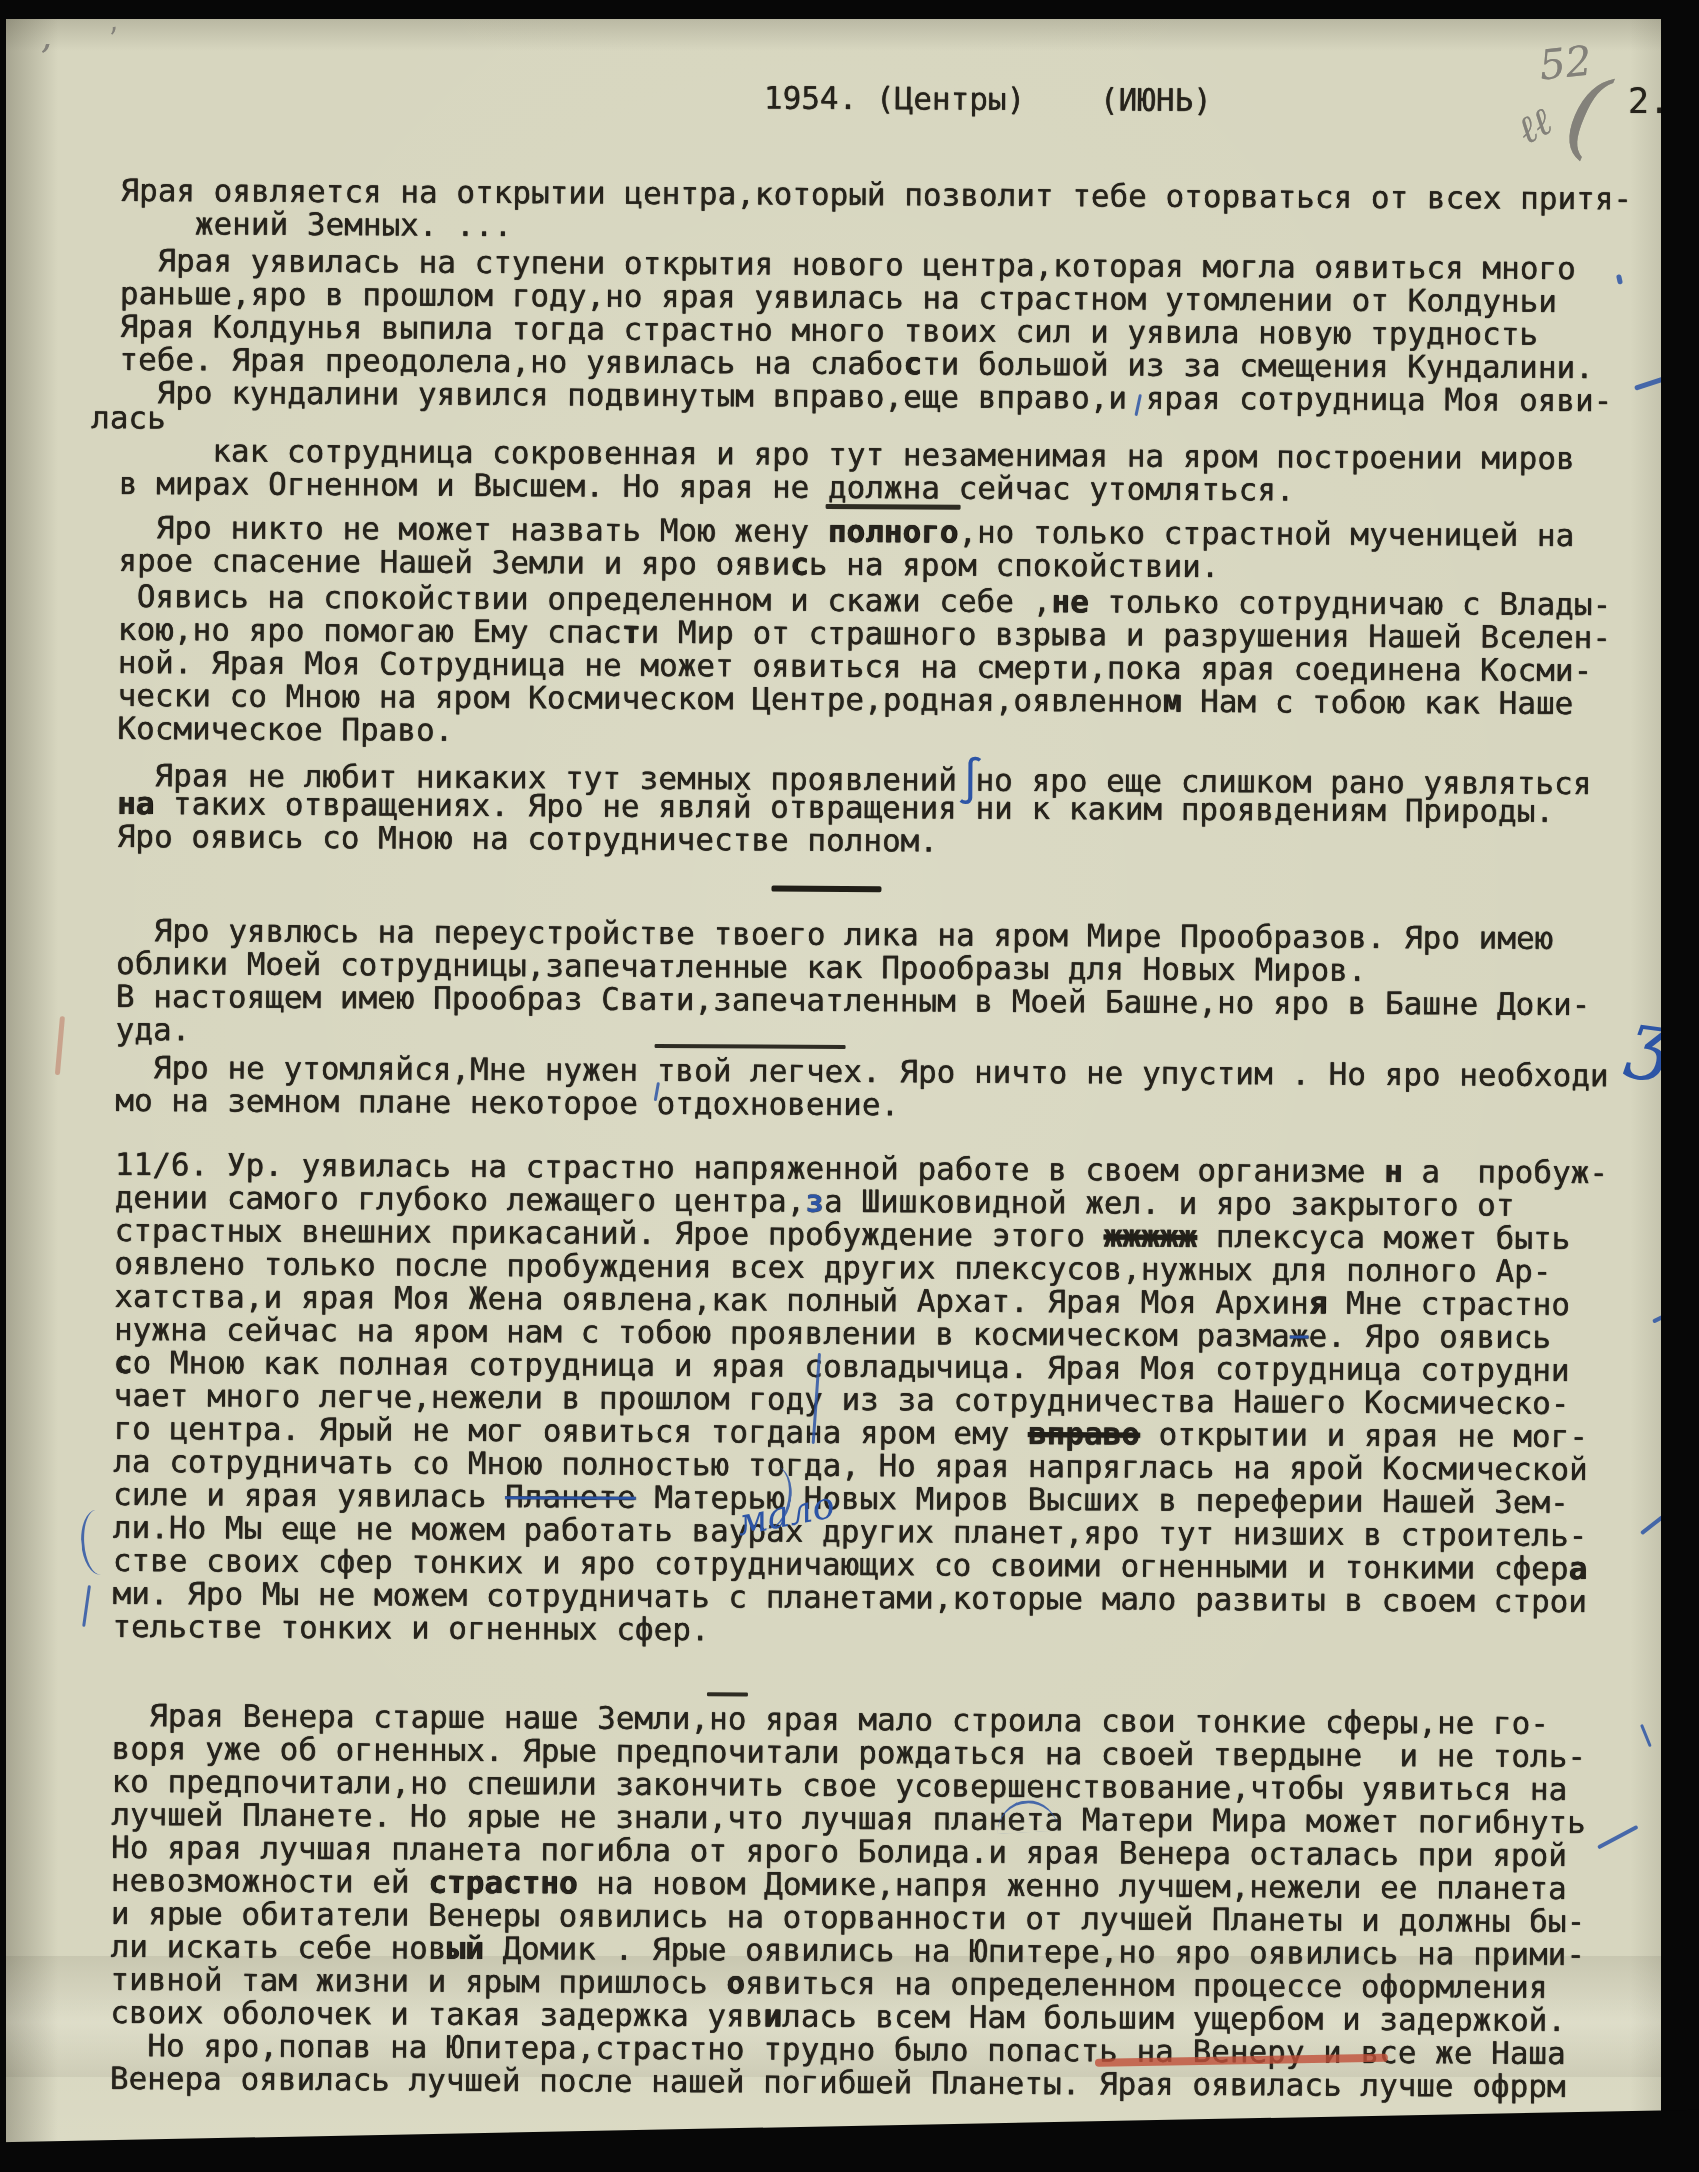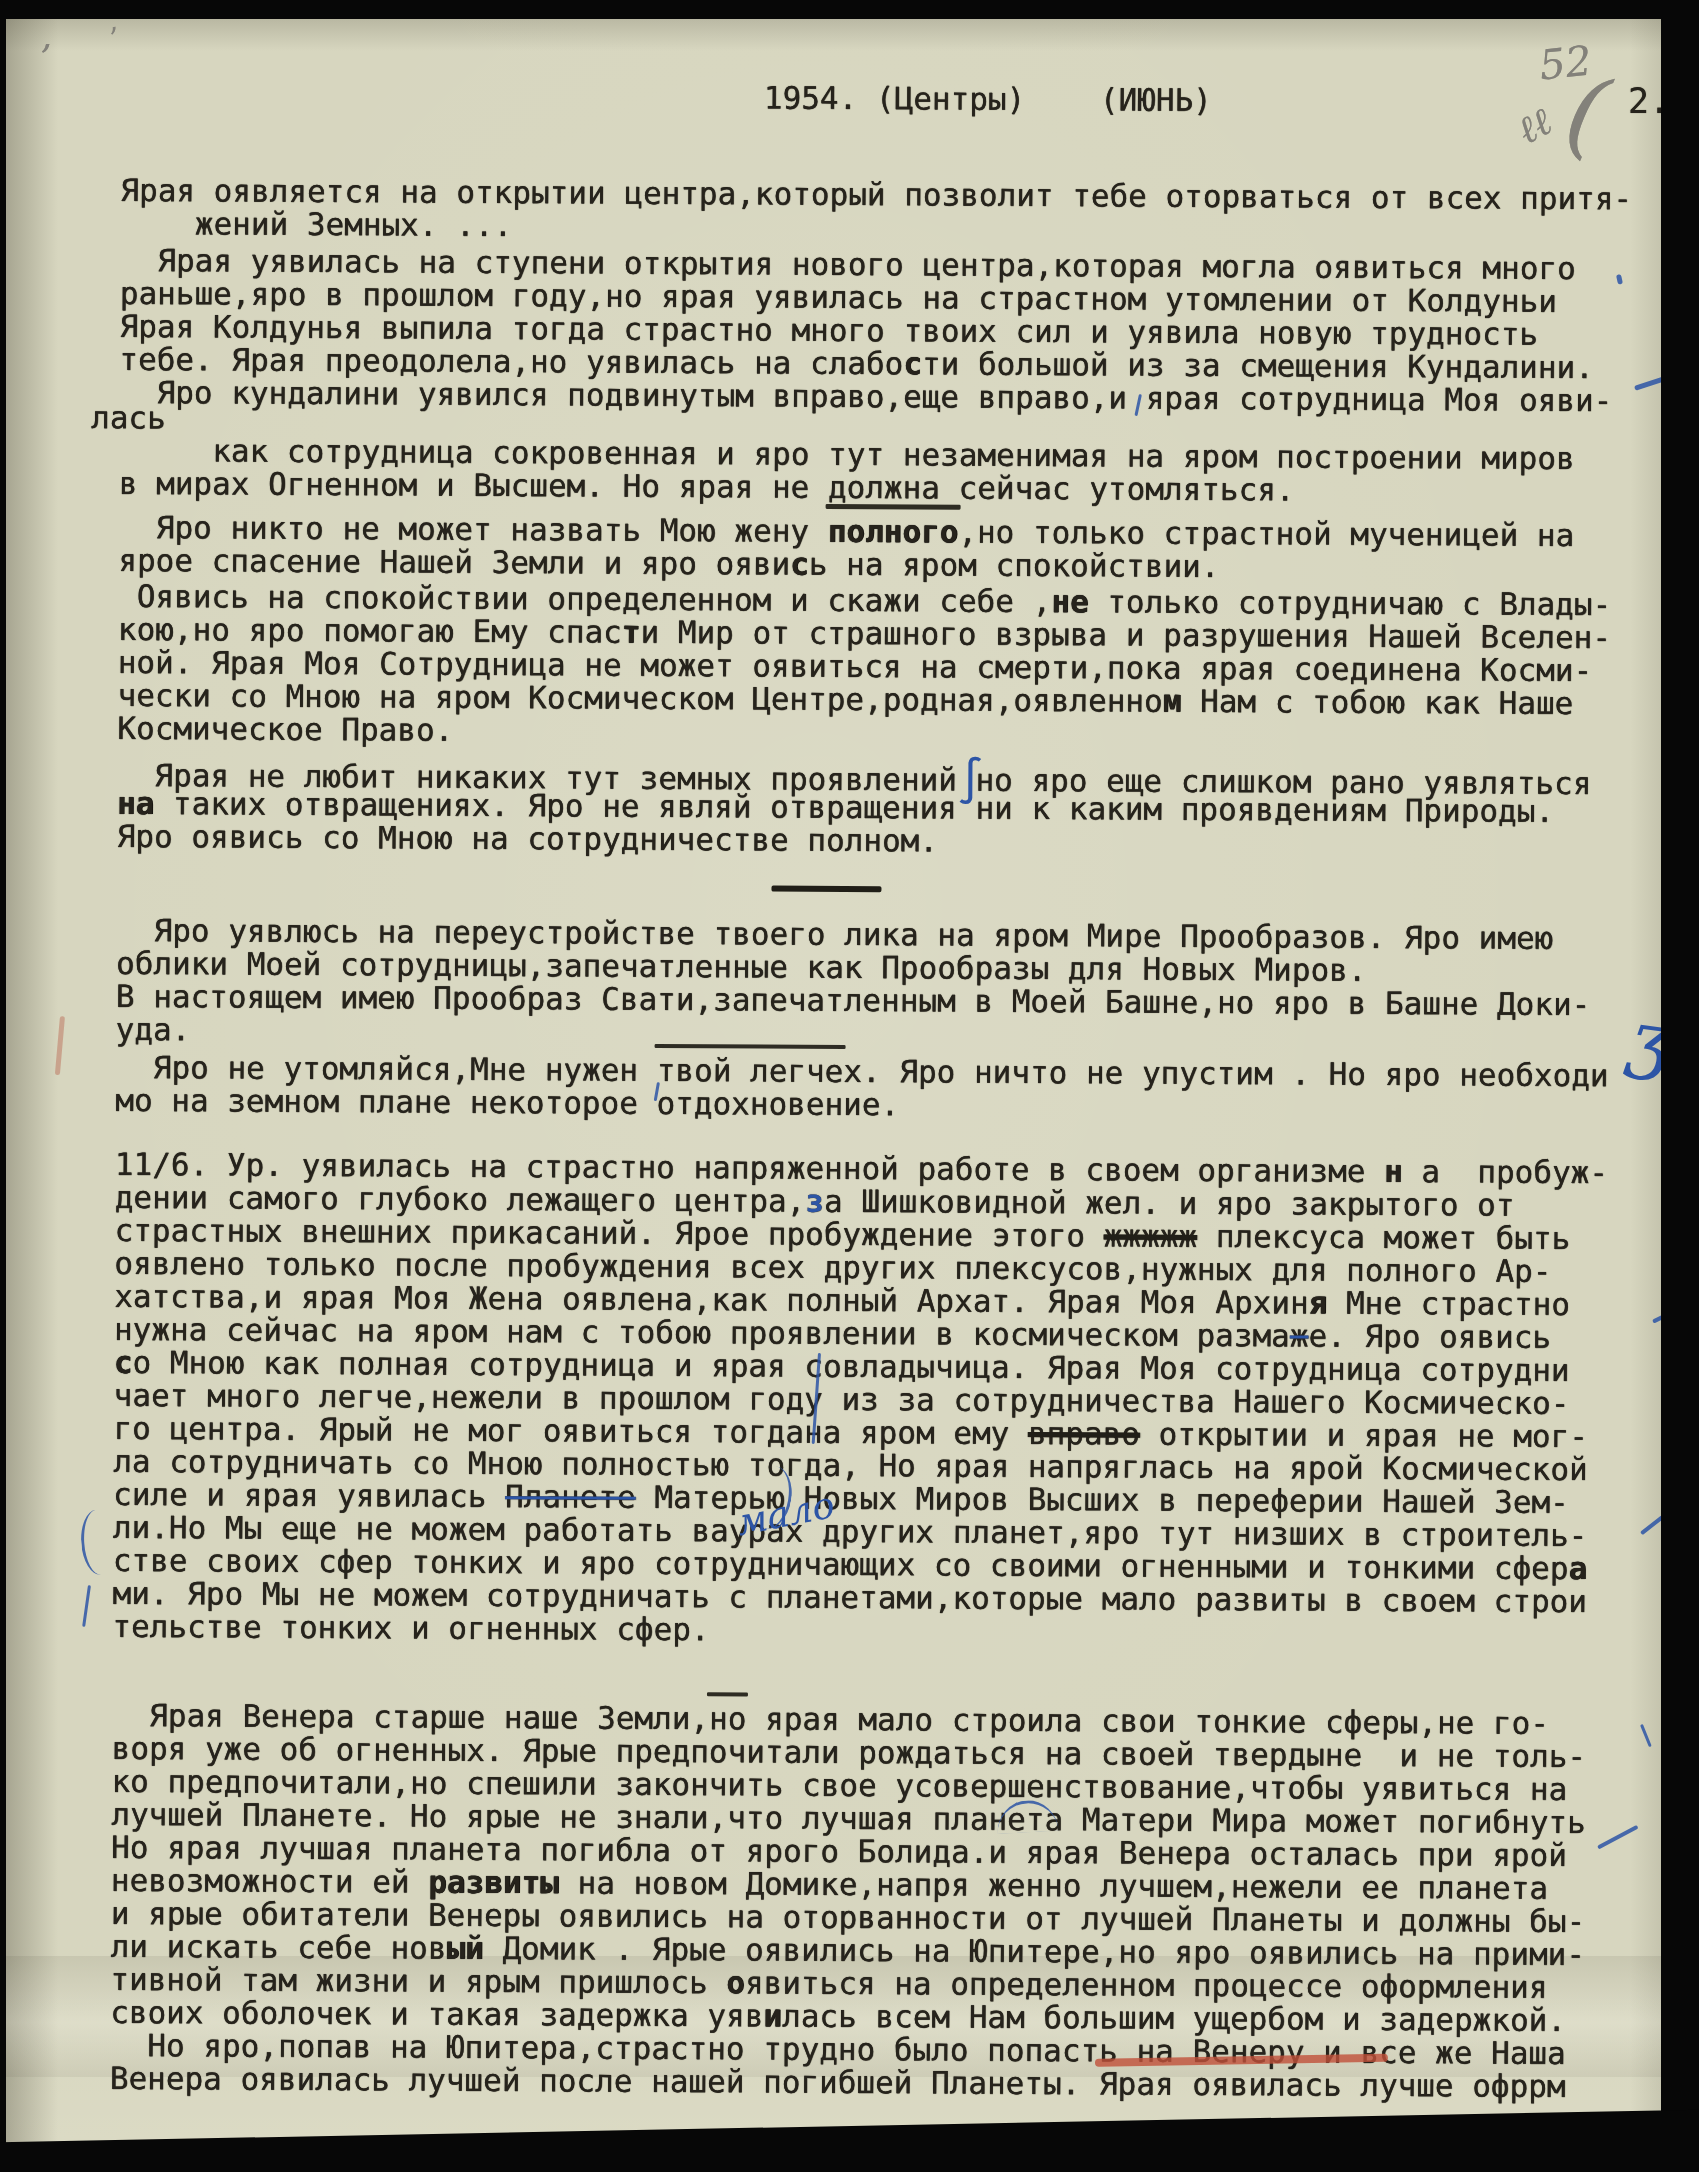--- a/index.html
+++ b/index.html
@@ -37,21 +37,21 @@
     color:#26231c;
     font-size:31px;
     text-shadow:0 0 0.8px rgba(30,28,20,.85), 0.4px 0.3px 0 rgba(35,32,24,.45);
   }
   .header-line{height:38px;line-height:38px;margin-left:643px;margin-bottom:61px;white-space:pre;}
   .line{height:33px;line-height:33px;white-space:pre;}
   .line.hang{height:25.6px;line-height:22px;transform:translateX(-28px) translateY(-2.6px);}
   .divider{height:5.8px;width:110px;background:#201e17;border-radius:1.9px;margin:29px 0 25.6px 655px;}
   
   .m-b{font-weight:bold;text-shadow:0 0 1px #15130e, 0.6px 0 0 #15130e;}
-  .m-s{font-weight:normal;text-decoration:line-through;text-decoration-thickness:4.5px;text-decoration-color:#211f18;margin-top:24px;}
+  .m-s{font-weight:bold;text-decoration:line-through;text-decoration-thickness:4.5px;text-decoration-color:#211f18;margin-top:24px;}
   .m-bs{text-decoration:line-through;text-decoration-thickness:3.2px;text-decoration-color:#2d55a6;}
   .m-ol{position:relative;}
   .m-ol::before{content:"";position:absolute;left:-1.9px;right:-1.9px;top:-8.3px;height:4.5px;background:#1f1d16;border-radius:1.3px;opacity:.92;}
   .m-bz{color:#2d55a6;font-weight:bold;}
   .m-hw{display:inline-block;width:18.5px;color:#2d55a6;font-size:1.45em;font-style:italic;transform:translateY(5.1px);text-shadow:none;}
   .m-rol{position:relative;}
   .m-rol::after{content:"";position:absolute;left:-3.8px;right:-47px;top:-9.6px;height:8.3px;background:#c0503a;border-radius:5.1px;opacity:.80;transform:rotate(-1.3deg);}
   
   .ann{position:absolute;transform-origin:left top;}
   .a-pencil{color:#83817a;font-family:"DejaVu Serif",serif;font-style:italic;text-shadow:0 0 0.6px rgba(120,118,110,.6);}
@@ -129,21 +129,21 @@
           <div class="line">стве своих сфер тонких и яро сотрудничающих со своими огненными и тонкими сфер<span class="m-b">а</span></div>
           <div class="line">ми. Яро Мы не можем сотрудничать с планетами,которые мало развиты в своем строи</div>
           <div class="line">тельстве тонких и огненных сфер.</div>
         </div>
         <div style="margin-top: 56px;">
           <div class="line">  Ярая Венера старше наше Земли,<span class="m-ol">но</span> ярая мало строила свои тонкие сферы,не го-</div>
           <div class="line">воря уже об огненных. Ярые предпочитали рождаться на своей твердыне  и не толь-</div>
           <div class="line">ко предпочитали,но спешили закончить свое усовершенствование,чтобы уявиться на</div>
           <div class="line">лучшей Планете. Но ярые не знали,что лучшая планета Матери Мира может погибнуть</div>
           <div class="line">Но ярая лучшая планета погибла от ярого Болида.и ярая Венера осталась при ярой</div>
-          <div class="line">невозможности ей <span class="m-b">развиты</span> на новом Домике,напря женно лучшем,нежели ее планета</div>
+          <div class="line">невозможности ей <span class="m-b">страстно</span> на новом Домике,напря женно лучшем,нежели ее планета</div>
           <div class="line">и ярые обитатели Венеры оявились на оторванности от лучшей Планеты и должны бы-</div>
           <div class="line">ли искать себе нов<span class="m-b">ый</span> Домик . Ярые оявились на Юпитере,но яро оявились на прими-</div>
           <div class="line">тивной там жизни и ярым пришлось <span class="m-b">о</span>явиться на определенном процессе оформления</div>
           <div class="line">своих оболочек и такая задержка уяв<span class="m-b">и</span>лась всем Нам большим ущербом и задержкой.</div>
           <div class="line">  Но яро,попав на Юпитера,страстно трудно было попасть на Венеру и все же Наша</div>
           <div class="line">Венера оявилась лучшей после нашей погибшей Планеты. <span class="m-rol">Ярая оявилась</span> лучше офррм</div>
         </div>
       </div>
   </div>
 

